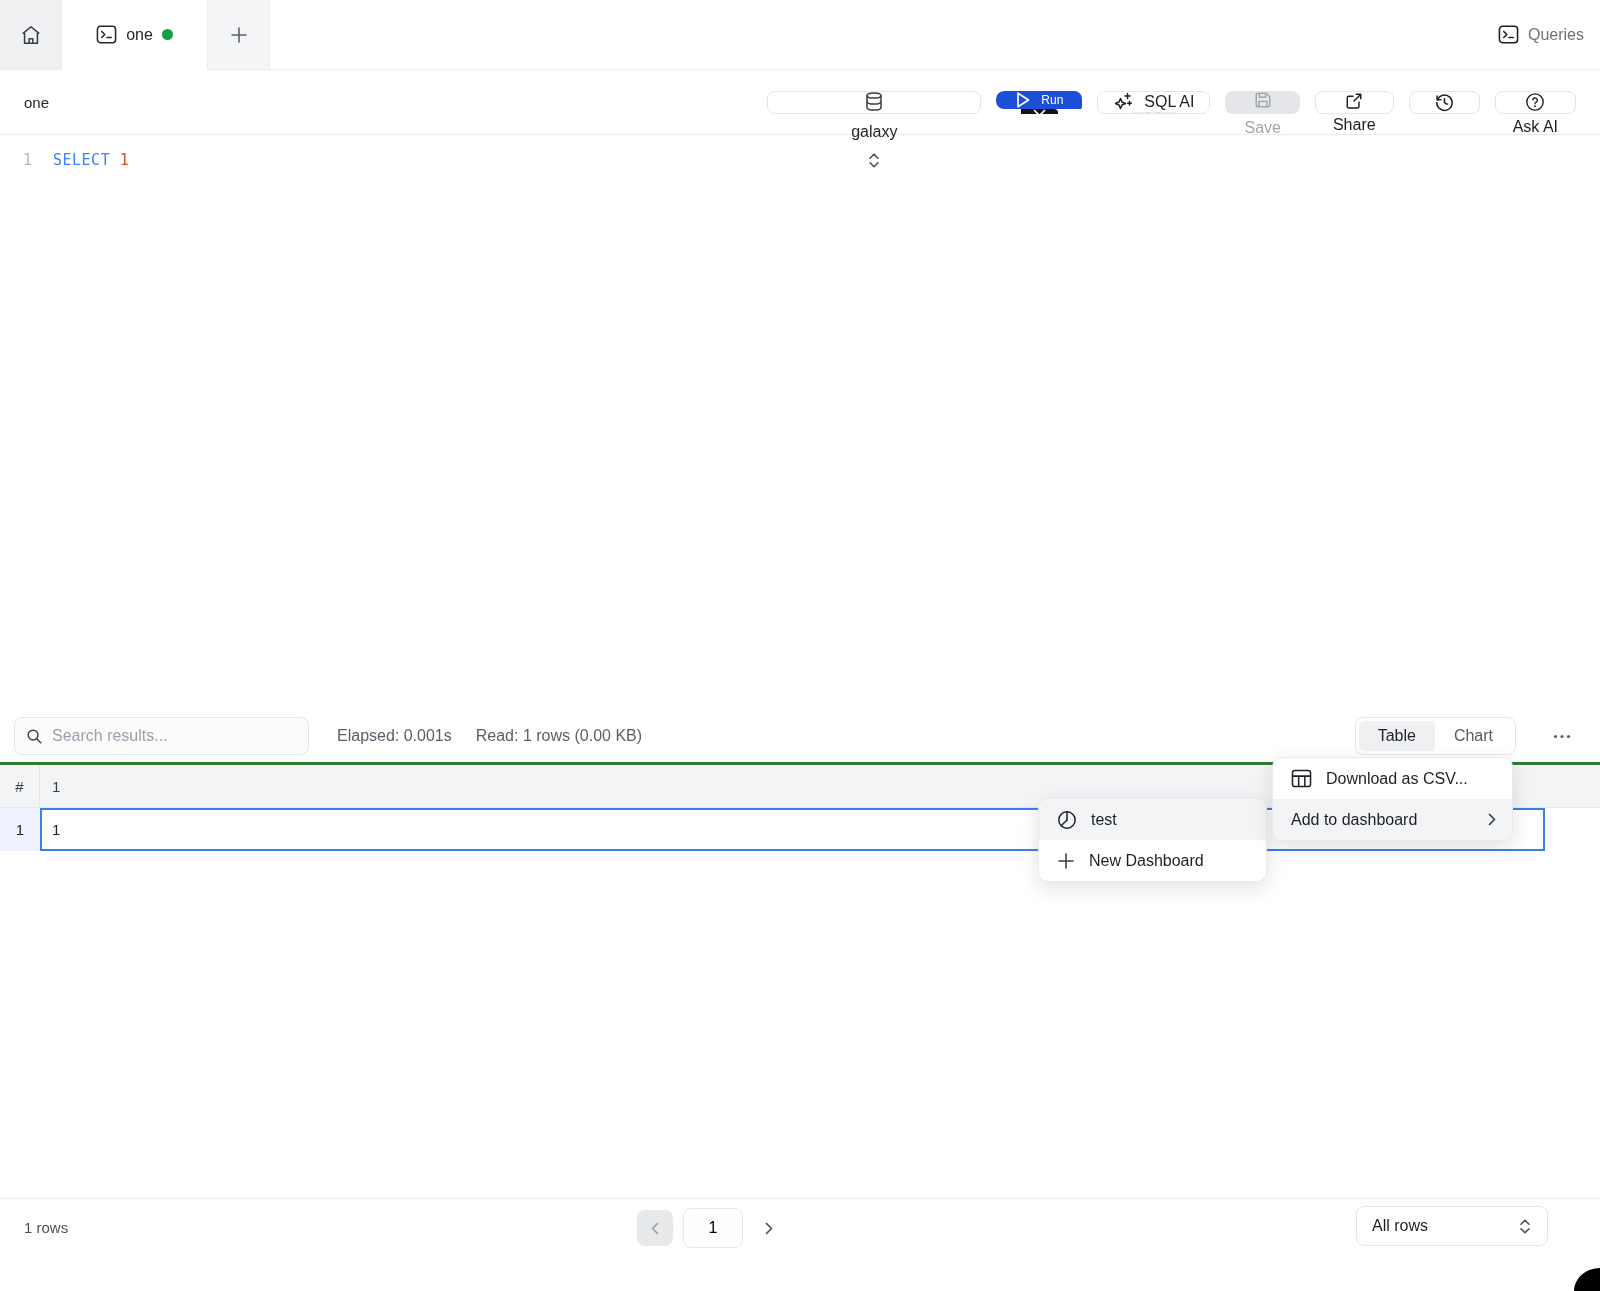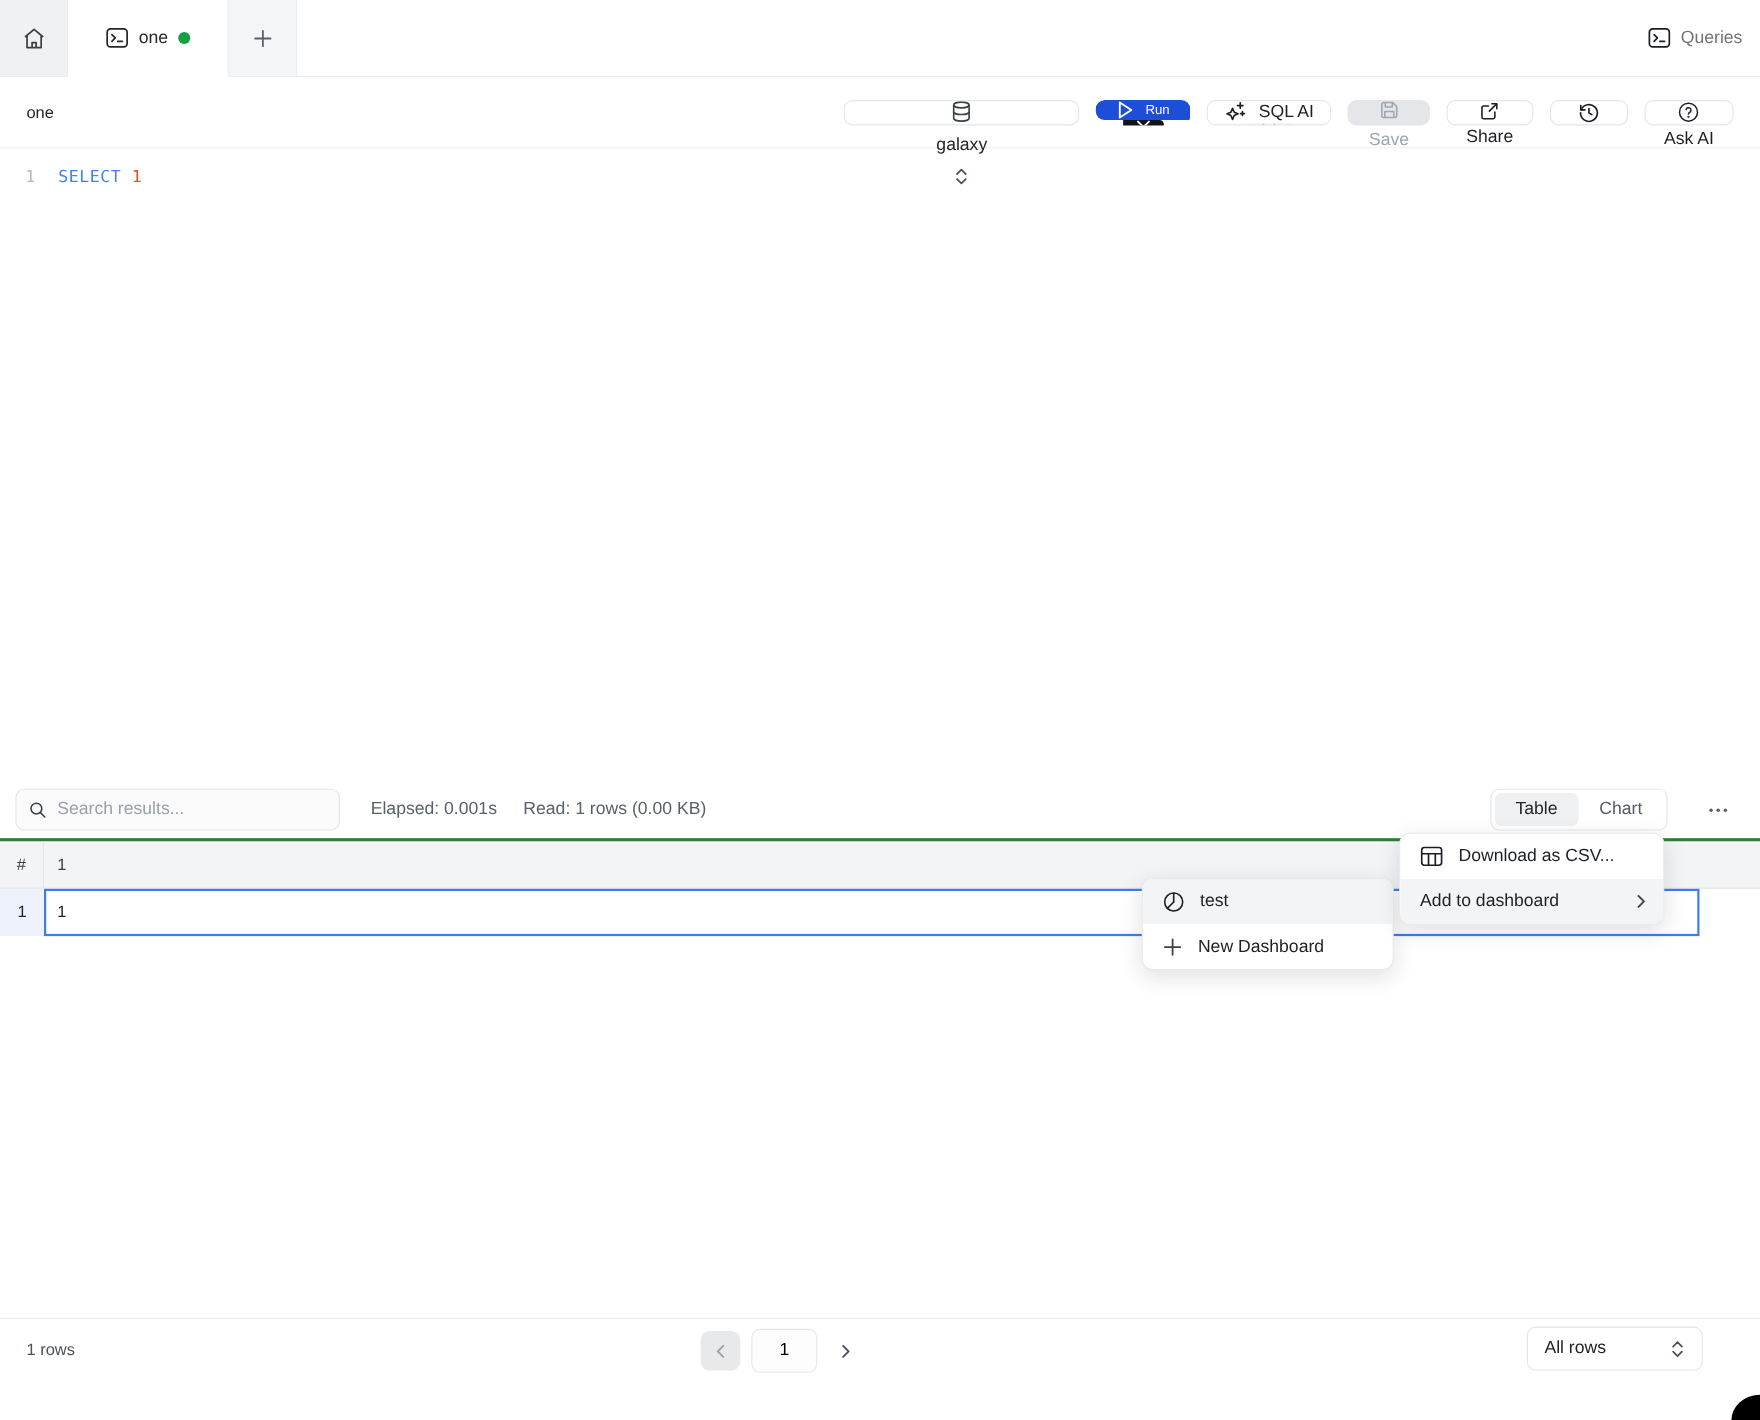--- a/index.html
+++ b/index.html
@@ -76,21 +76,21 @@
   .mi-chev { color:#3a3f46; }
 
   
   .footer { position:absolute; left:0; top:1198px; width:1600px; height:93px; border-top:1px solid #e9ebee; background:#fff; padding:6px 24px 0; }
   .foot-row { position:relative; height:44px; display:flex; align-items:center; }
   .rows-label { font-size:15px; color:#4b5158; }
   .pager { position:absolute; left:613px; top:3px; display:flex; align-items:center; gap:10px; }
   .pg-prev { width:36px; height:36px; border-radius:8px; background:#e8e9eb; border:none; display:flex; align-items:center; justify-content:center; cursor:default; }
   .pg-page { width:60px; height:40px; border-radius:8px; border:1px solid #e5e7ea; background:#fdfdfe; display:flex; align-items:center; justify-content:center; font-size:16px; cursor:pointer; }
   .pg-next { width:32px; height:36px; background:none; border:none; display:flex; align-items:center; justify-content:center; cursor:pointer; }
-  .allrows { position:absolute; right:28px; top:1px; width:160px; height:40px; border:1px solid #e3e5e9; border-radius:8px; background:#fff; display:flex; align-items:center; padding:0 15px; gap:10px; font-size:16px; cursor:pointer; }
+  .allrows { position:absolute; right:28px; top:1px; width:192px; height:40px; border:1px solid #e3e5e9; border-radius:8px; background:#fff; display:flex; align-items:center; padding:0 15px; gap:10px; font-size:16px; cursor:pointer; }
   .allrows .sel-label { flex:1; }
 
   .corner-blob { position:absolute; right:0; bottom:0; width:26px; height:23px; background:#000; border-top-left-radius:100%; }
 
   svg { display:block; }
 </style>
 </head>
 <body>
 
 <div class="page">

